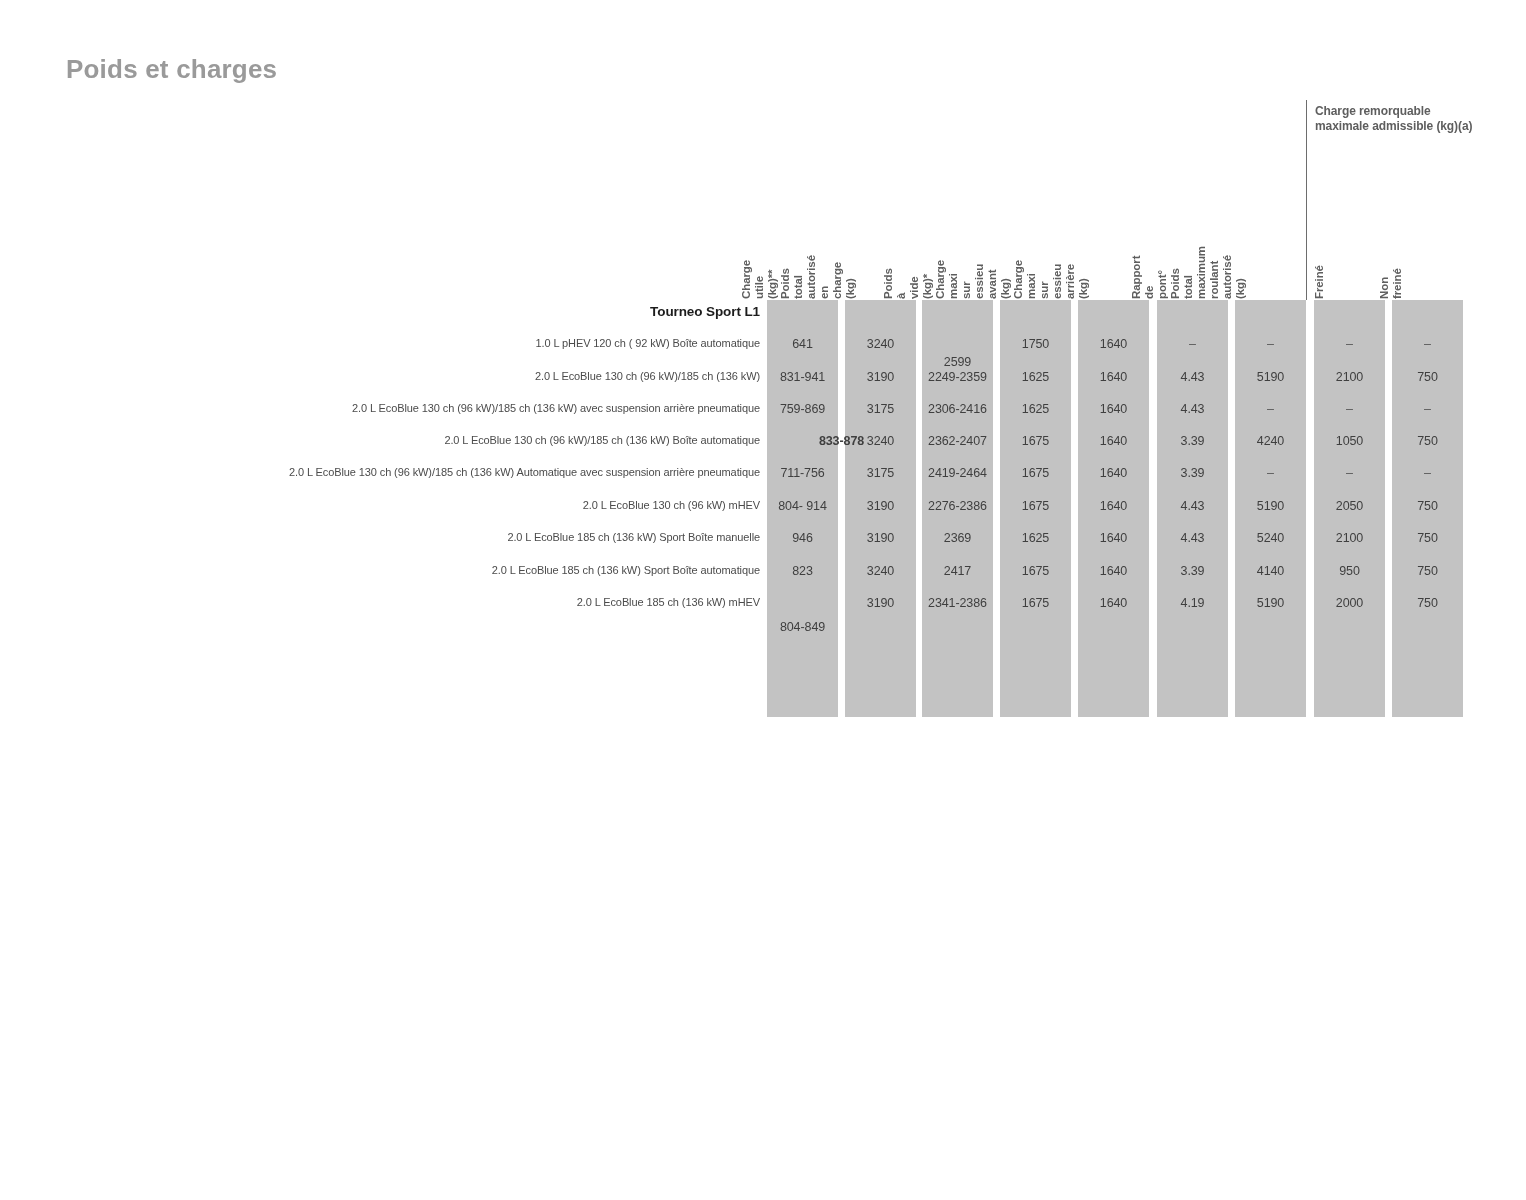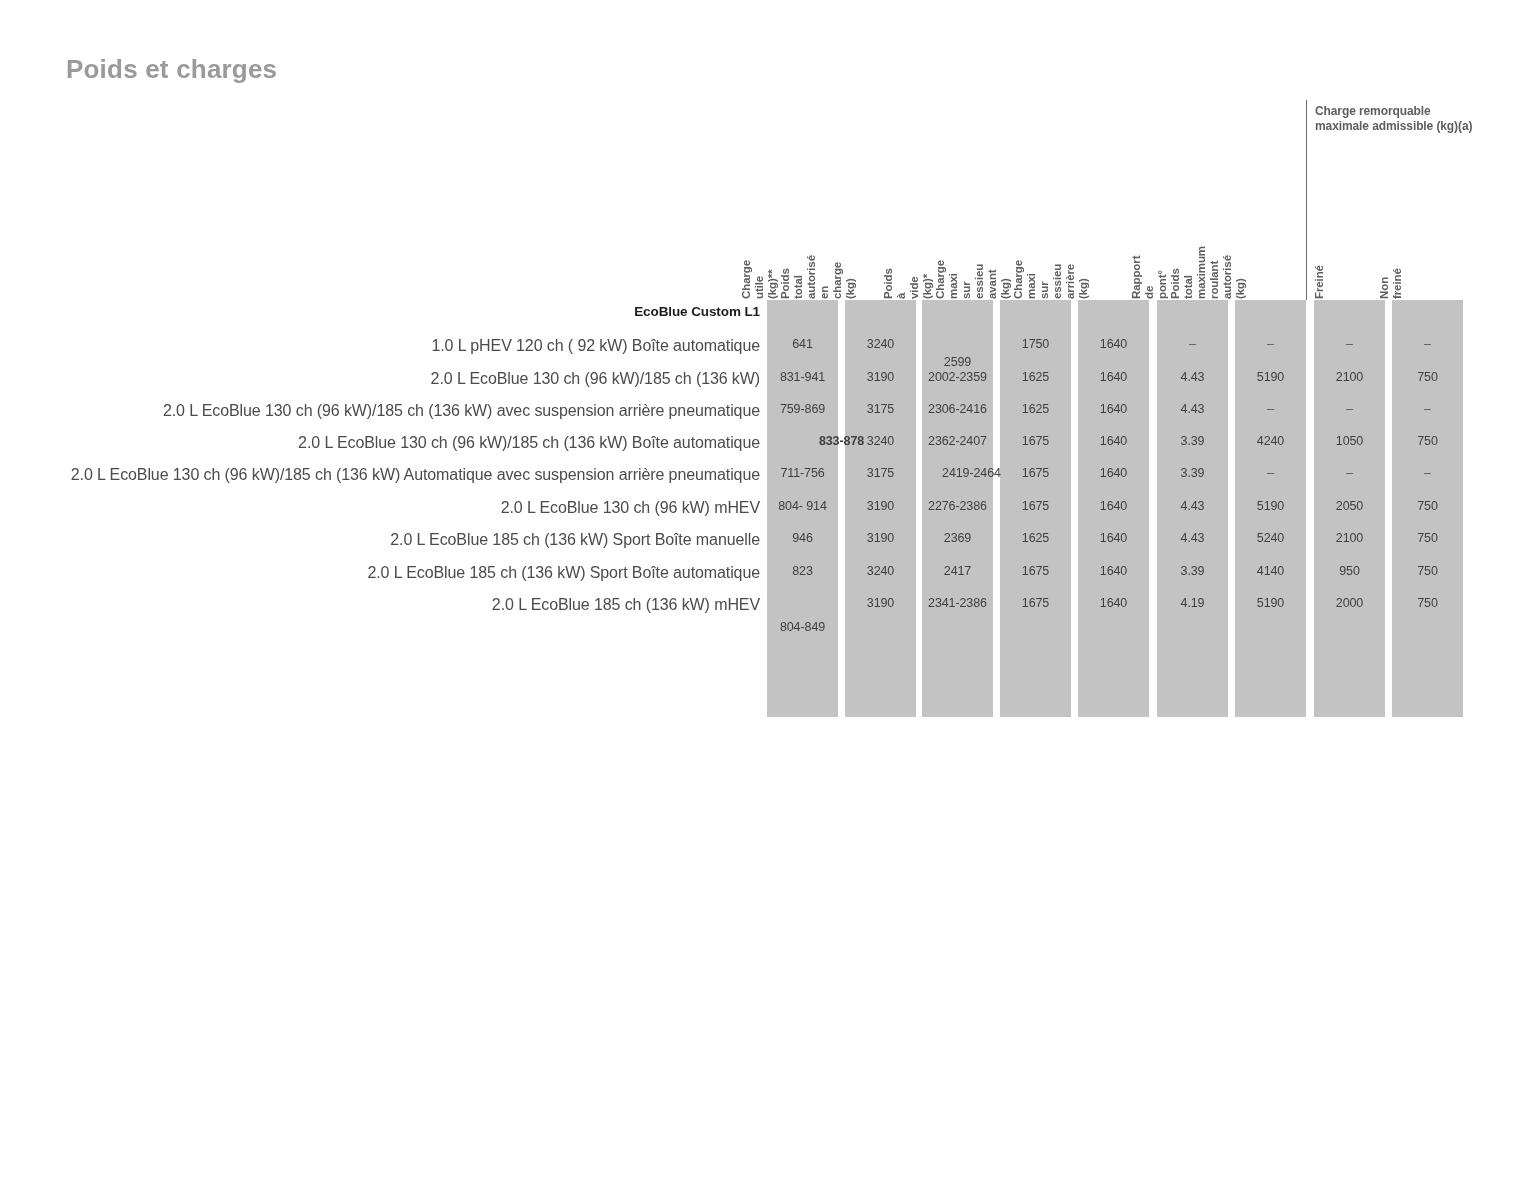--- a/index.html
+++ b/index.html
@@ -85,21 +85,21 @@
     color: #5e5e5e;
     line-height: 15px;
     letter-spacing: -0.1px;
   }
 
   
   .row-label {
     position: absolute;
     right: 766px;
     text-align: right;
-    font-size: 16px;
+    font-size: 11px;
     color: #4b4b4b;
     white-space: nowrap;
     letter-spacing: -0.1px;
   }
   .row-label.section {
     font-weight: bold;
     color: #1c1c1c;
     font-size: 13.5px;
   }
 
@@ -169,21 +169,21 @@
       </div>
       <div class="vhead-wrap" style="left: 1404px; top: 298px;">
         <div class="vhead">Non freiné</div>
       </div>
     </div>
 
   <div id="group-divider"></div>
   <div id="group-head">Charge remorquable maximale admissible (kg)(a)</div>
 
   <div id="rows">
-      <div class="row-label section" style="top: 304px;">EcoBlue Custom L1</div>
+      <div class="row-label section" style="top: 304px;">Tourneo Sport L1</div>
       <div class="row-label" style="top: 337px;">1.0 L pHEV 120 ch ( 92 kW) Boîte automatique</div>
       <div class="row-label" style="top: 370px;">2.0 L EcoBlue 130 ch (96 kW)/185 ch (136 kW)</div>
       <div class="row-label" style="top: 402px;">2.0 L EcoBlue 130 ch (96 kW)/185 ch (136 kW) avec suspension arrière pneumatique</div>
       <div class="row-label" style="top: 434px;">2.0 L EcoBlue 130 ch (96 kW)/185 ch (136 kW) Boîte automatique</div>
       <div class="row-label" style="top: 466px;">2.0 L EcoBlue 130 ch (96 kW)/185 ch (136 kW) Automatique avec suspension arrière pneumatique</div>
       <div class="row-label" style="top: 499px;">2.0 L EcoBlue 130 ch (96 kW) mHEV</div>
       <div class="row-label" style="top: 531px;">2.0 L EcoBlue 185 ch (136 kW) Sport Boîte manuelle</div>
       <div class="row-label" style="top: 564px;">2.0 L EcoBlue 185 ch (136 kW) Sport Boîte automatique</div>
       <div class="row-label" style="top: 596px;">2.0 L EcoBlue 185 ch (136 kW) mHEV</div>
     </div>
@@ -192,21 +192,21 @@
       <div class="cell" style="left: 845px; width: 71px; top: 337px;">3240</div>
       <div class="cell" style="left: 922px; width: 71px; top: 355px;">2599</div>
       <div class="cell" style="left: 1000px; width: 71px; top: 337px;">1750</div>
       <div class="cell" style="left: 1078px; width: 71px; top: 337px;">1640</div>
       <div class="cell dash" style="left: 1157px; width: 71px; top: 337px;">–</div>
       <div class="cell dash" style="left: 1235px; width: 71px; top: 337px;">–</div>
       <div class="cell dash" style="left: 1314px; width: 71px; top: 337px;">–</div>
       <div class="cell dash" style="left: 1392px; width: 71px; top: 337px;">–</div>
       <div class="cell" style="left: 767px; width: 71px; top: 370px;">831-941</div>
       <div class="cell" style="left: 845px; width: 71px; top: 370px;">3190</div>
-      <div class="cell" style="left: 922px; width: 71px; top: 370px;">2002-2359</div>
+      <div class="cell" style="left: 922px; width: 71px; top: 370px;">2249-2359</div>
       <div class="cell" style="left: 1000px; width: 71px; top: 370px;">1625</div>
       <div class="cell" style="left: 1078px; width: 71px; top: 370px;">1640</div>
       <div class="cell" style="left: 1157px; width: 71px; top: 370px;">4.43</div>
       <div class="cell" style="left: 1235px; width: 71px; top: 370px;">5190</div>
       <div class="cell" style="left: 1314px; width: 71px; top: 370px;">2100</div>
       <div class="cell" style="left: 1392px; width: 71px; top: 370px;">750</div>
       <div class="cell" style="left: 767px; width: 71px; top: 402px;">759-869</div>
       <div class="cell" style="left: 845px; width: 71px; top: 402px;">3175</div>
       <div class="cell" style="left: 922px; width: 71px; top: 402px;">2306-2416</div>
       <div class="cell" style="left: 1000px; width: 71px; top: 402px;">1625</div>
@@ -219,21 +219,21 @@
       <div class="cell" style="left: 845px; width: 71px; top: 434px;">3240</div>
       <div class="cell" style="left: 922px; width: 71px; top: 434px;">2362-2407</div>
       <div class="cell" style="left: 1000px; width: 71px; top: 434px;">1675</div>
       <div class="cell" style="left: 1078px; width: 71px; top: 434px;">1640</div>
       <div class="cell" style="left: 1157px; width: 71px; top: 434px;">3.39</div>
       <div class="cell" style="left: 1235px; width: 71px; top: 434px;">4240</div>
       <div class="cell" style="left: 1314px; width: 71px; top: 434px;">1050</div>
       <div class="cell" style="left: 1392px; width: 71px; top: 434px;">750</div>
       <div class="cell" style="left: 767px; width: 71px; top: 466px;">711-756</div>
       <div class="cell" style="left: 845px; width: 71px; top: 466px;">3175</div>
-      <div class="cell" style="left: 922px; width: 71px; top: 466px; padding-left: 14px;">2419-2464</div>
+      <div class="cell" style="left: 922px; width: 71px; top: 466px;">2419-2464</div>
       <div class="cell" style="left: 1000px; width: 71px; top: 466px;">1675</div>
       <div class="cell" style="left: 1078px; width: 71px; top: 466px;">1640</div>
       <div class="cell" style="left: 1157px; width: 71px; top: 466px;">3.39</div>
       <div class="cell dash" style="left: 1235px; width: 71px; top: 466px;">–</div>
       <div class="cell dash" style="left: 1314px; width: 71px; top: 466px;">–</div>
       <div class="cell dash" style="left: 1392px; width: 71px; top: 466px;">–</div>
       <div class="cell" style="left: 767px; width: 71px; top: 499px;">804- 914</div>
       <div class="cell" style="left: 845px; width: 71px; top: 499px;">3190</div>
       <div class="cell" style="left: 922px; width: 71px; top: 499px;">2276-2386</div>
       <div class="cell" style="left: 1000px; width: 71px; top: 499px;">1675</div>

